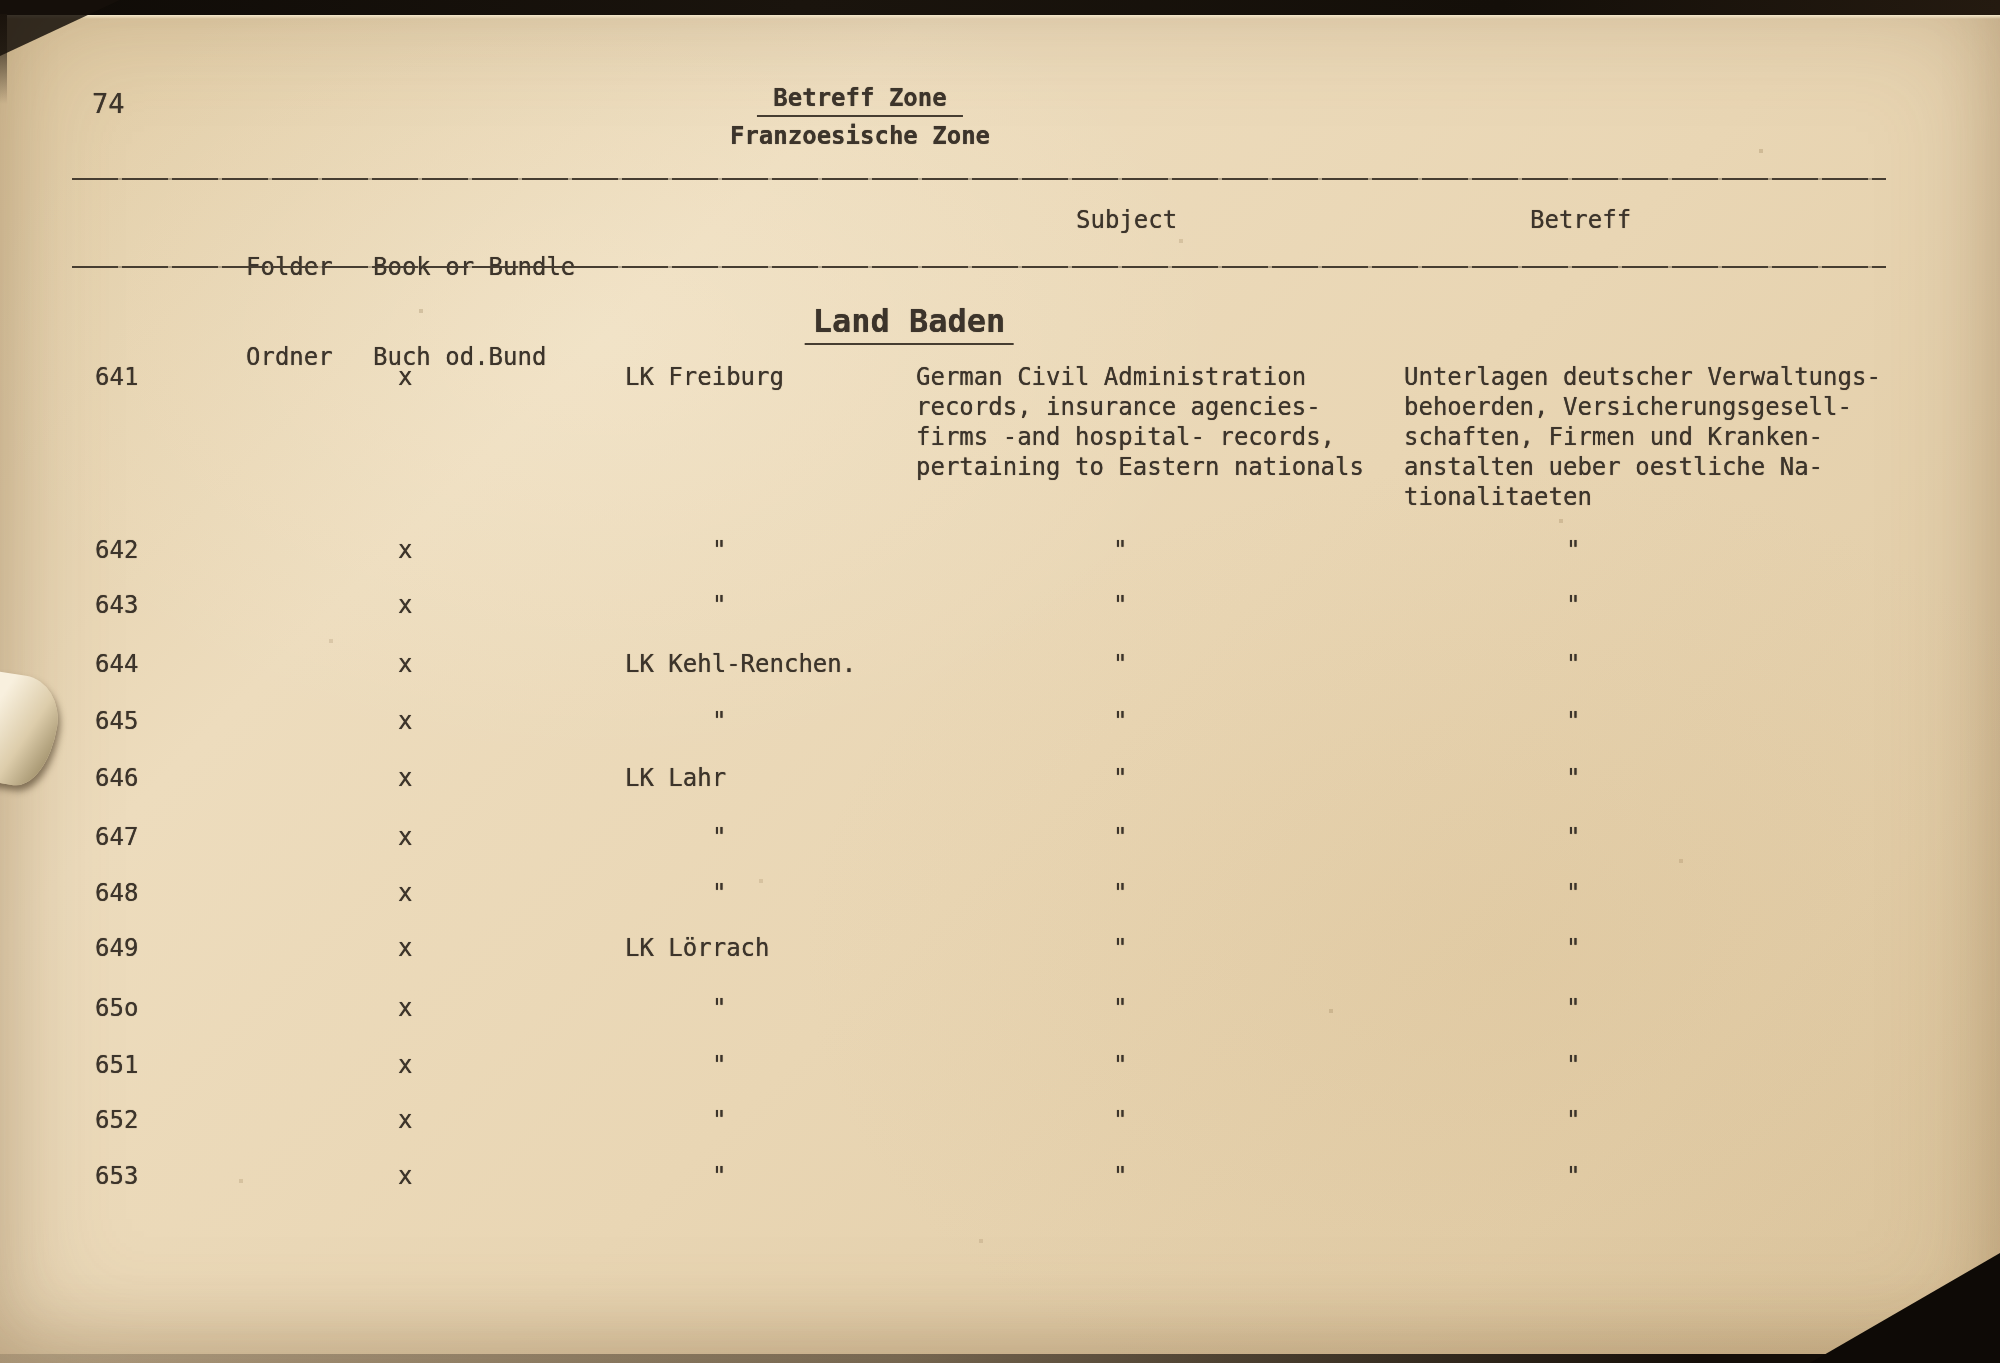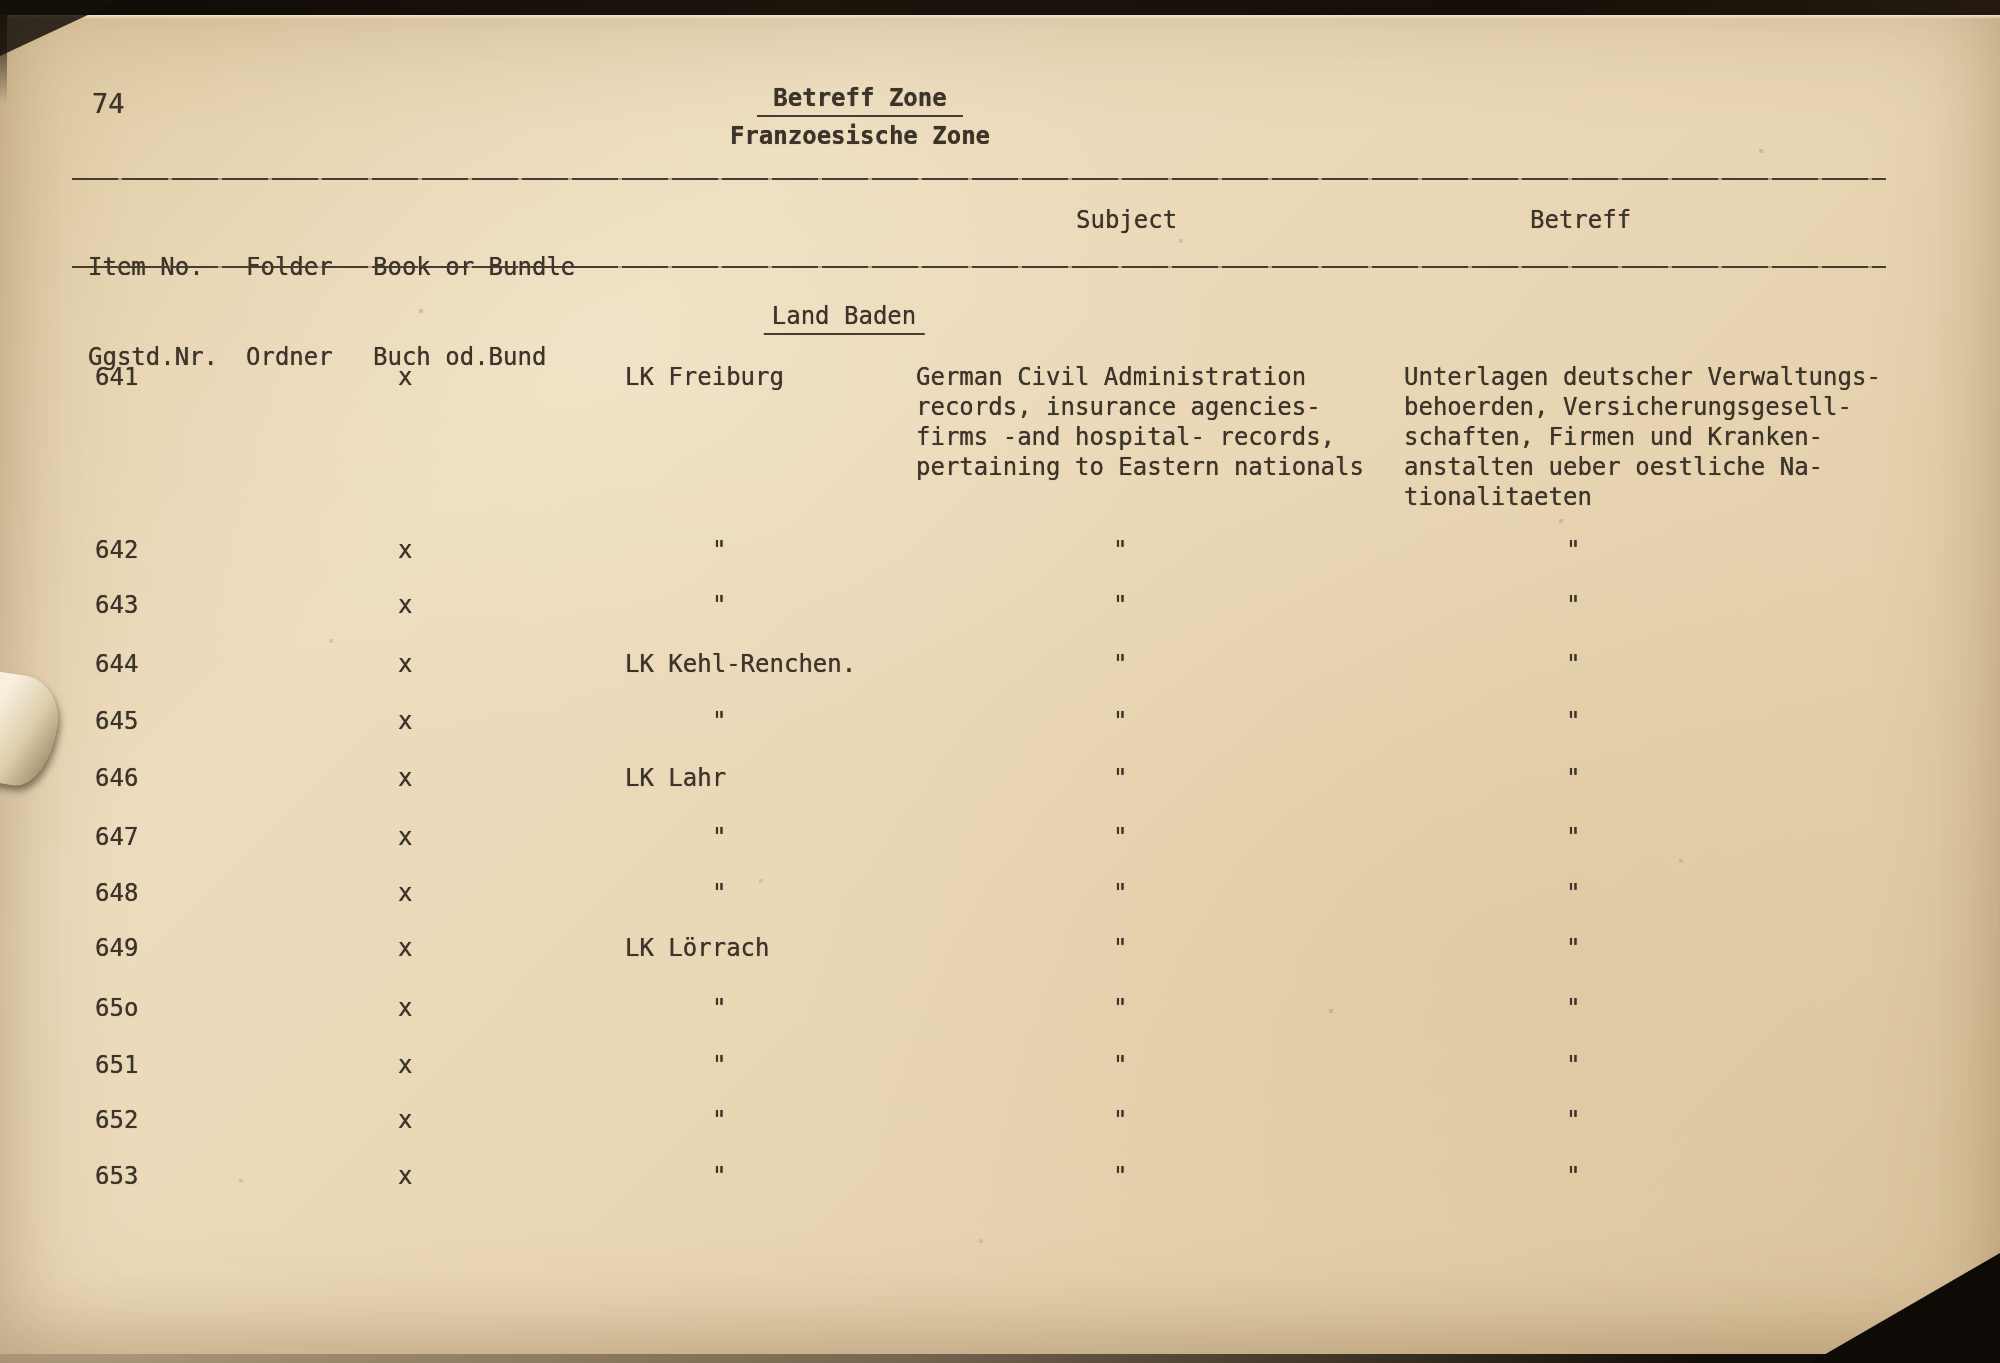--- a/index.html
+++ b/index.html
@@ -108,23 +108,23 @@
   }
   .hdr-item     { left: 88px;  }
   .hdr-folder   { left: 246px; }
   .hdr-book     { left: 373px; }
   .hdr-district { left: 662px; }
   .hdr-district .de { padding-left: 14px; display: inline-block; }
   .hdr-subject  { left: 1076px; top: 205px; }
   .hdr-betreff  { left: 1530px; top: 205px; }
 
   .section-heading {
-    position: absolute; top: 302px; left: 844px;
+    position: absolute; top: 302px; left: 909px;
     transform: translateX(-50%);
-    font-size: 24px; font-weight: normal;
+    font-size: 32px; font-weight: bold;
     padding: 0 8px 3px 8px;
     border-bottom: 2px solid #463d31;
   }
 
   .row { position: absolute; left: 0; width: 100%; font-size: 24px; line-height: 30px; }
   .row span { position: absolute; white-space: pre-line; text-shadow: 0 0 0.7px rgba(52,43,32,0.85); }
   .c-item      { left: 95px;  }
   .c-book      { left: 398px; }
   .c-district  { left: 625px; }
   .c-district-d{ left: 712px; }
@@ -149,24 +149,20 @@
 
   <div class="page-number ink">74</div>
 
   <div class="title-block ink">
     <div class="title-en">Betreff Zone</div>
     <div class="title-de">Franzoesische Zone</div>
   </div>
 
   <div class="rule rule-1"></div>
 
-  <div class="col-header hdr-item ink">
-    <div>Item No.</div>
-    <div>Ggstd.Nr.</div>
-  </div>
   <div class="col-header hdr-folder ink">
     <div>Folder</div>
     <div>Ordner</div>
   </div>
   <div class="col-header hdr-book ink">
     <div>Book or Bundle</div>
     <div>Buch od.Bund</div>
   </div>
   <div class="col-header hdr-subject ink">Subject</div>
   <div class="col-header hdr-betreff ink">Betreff</div>

